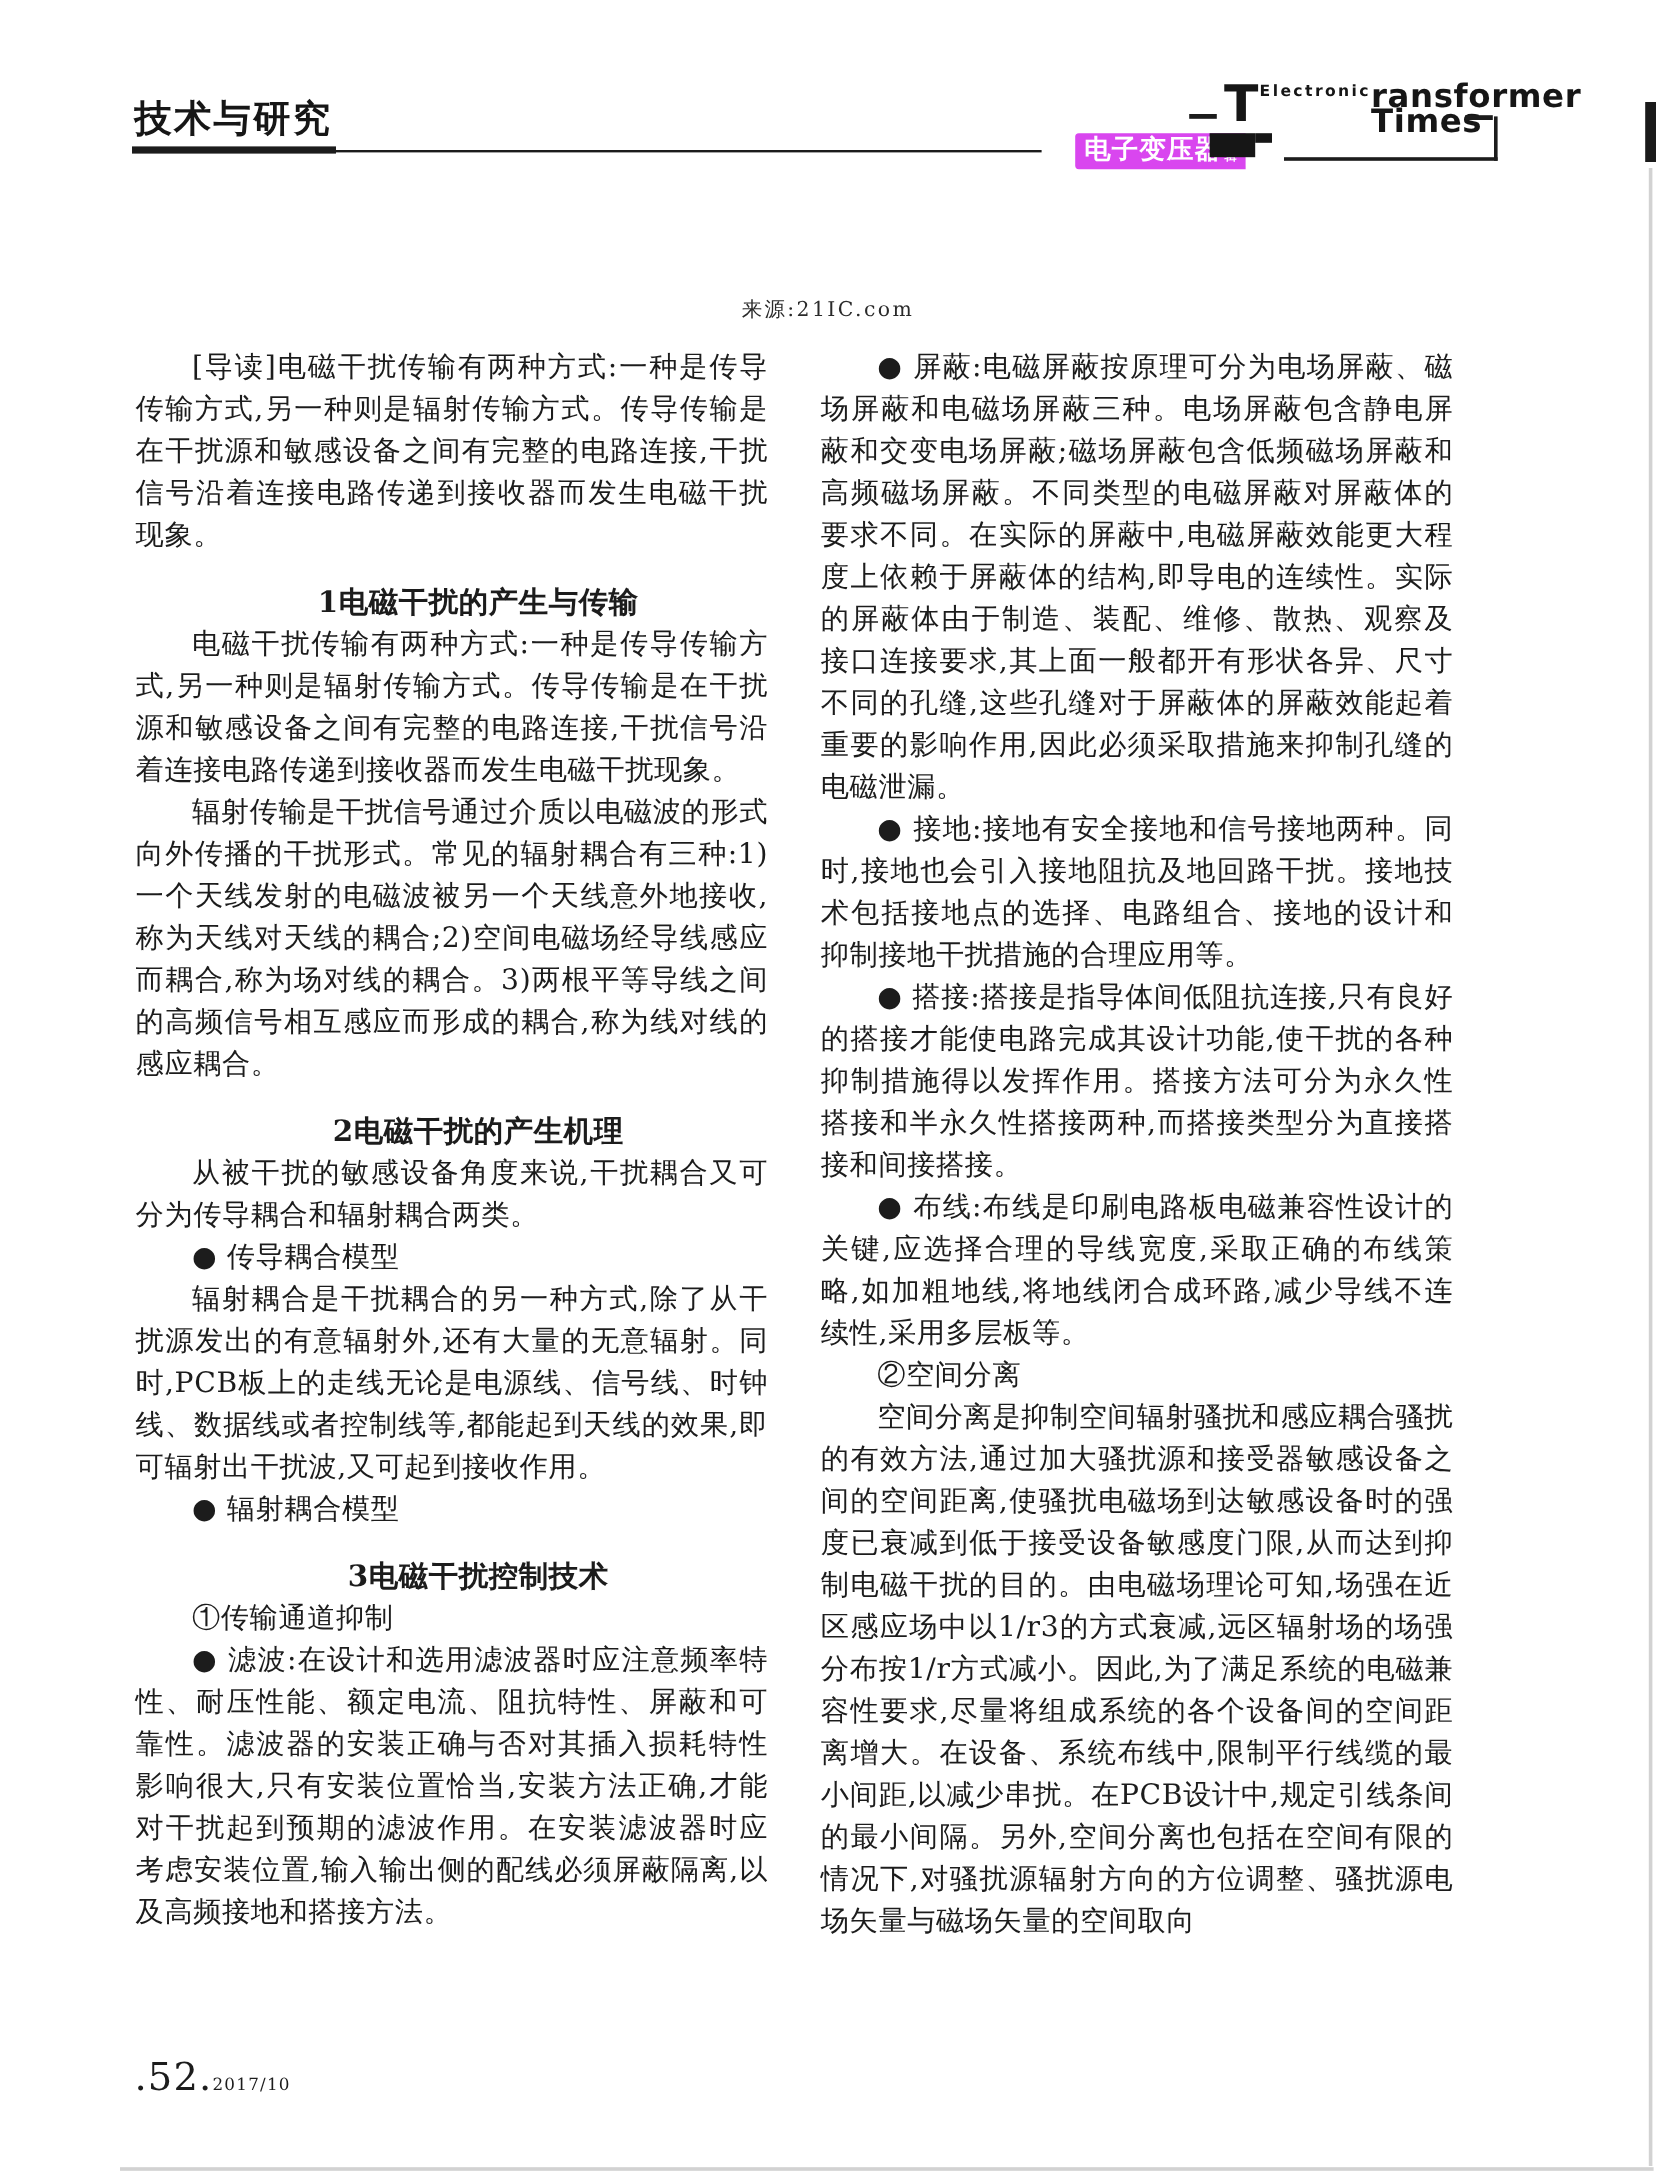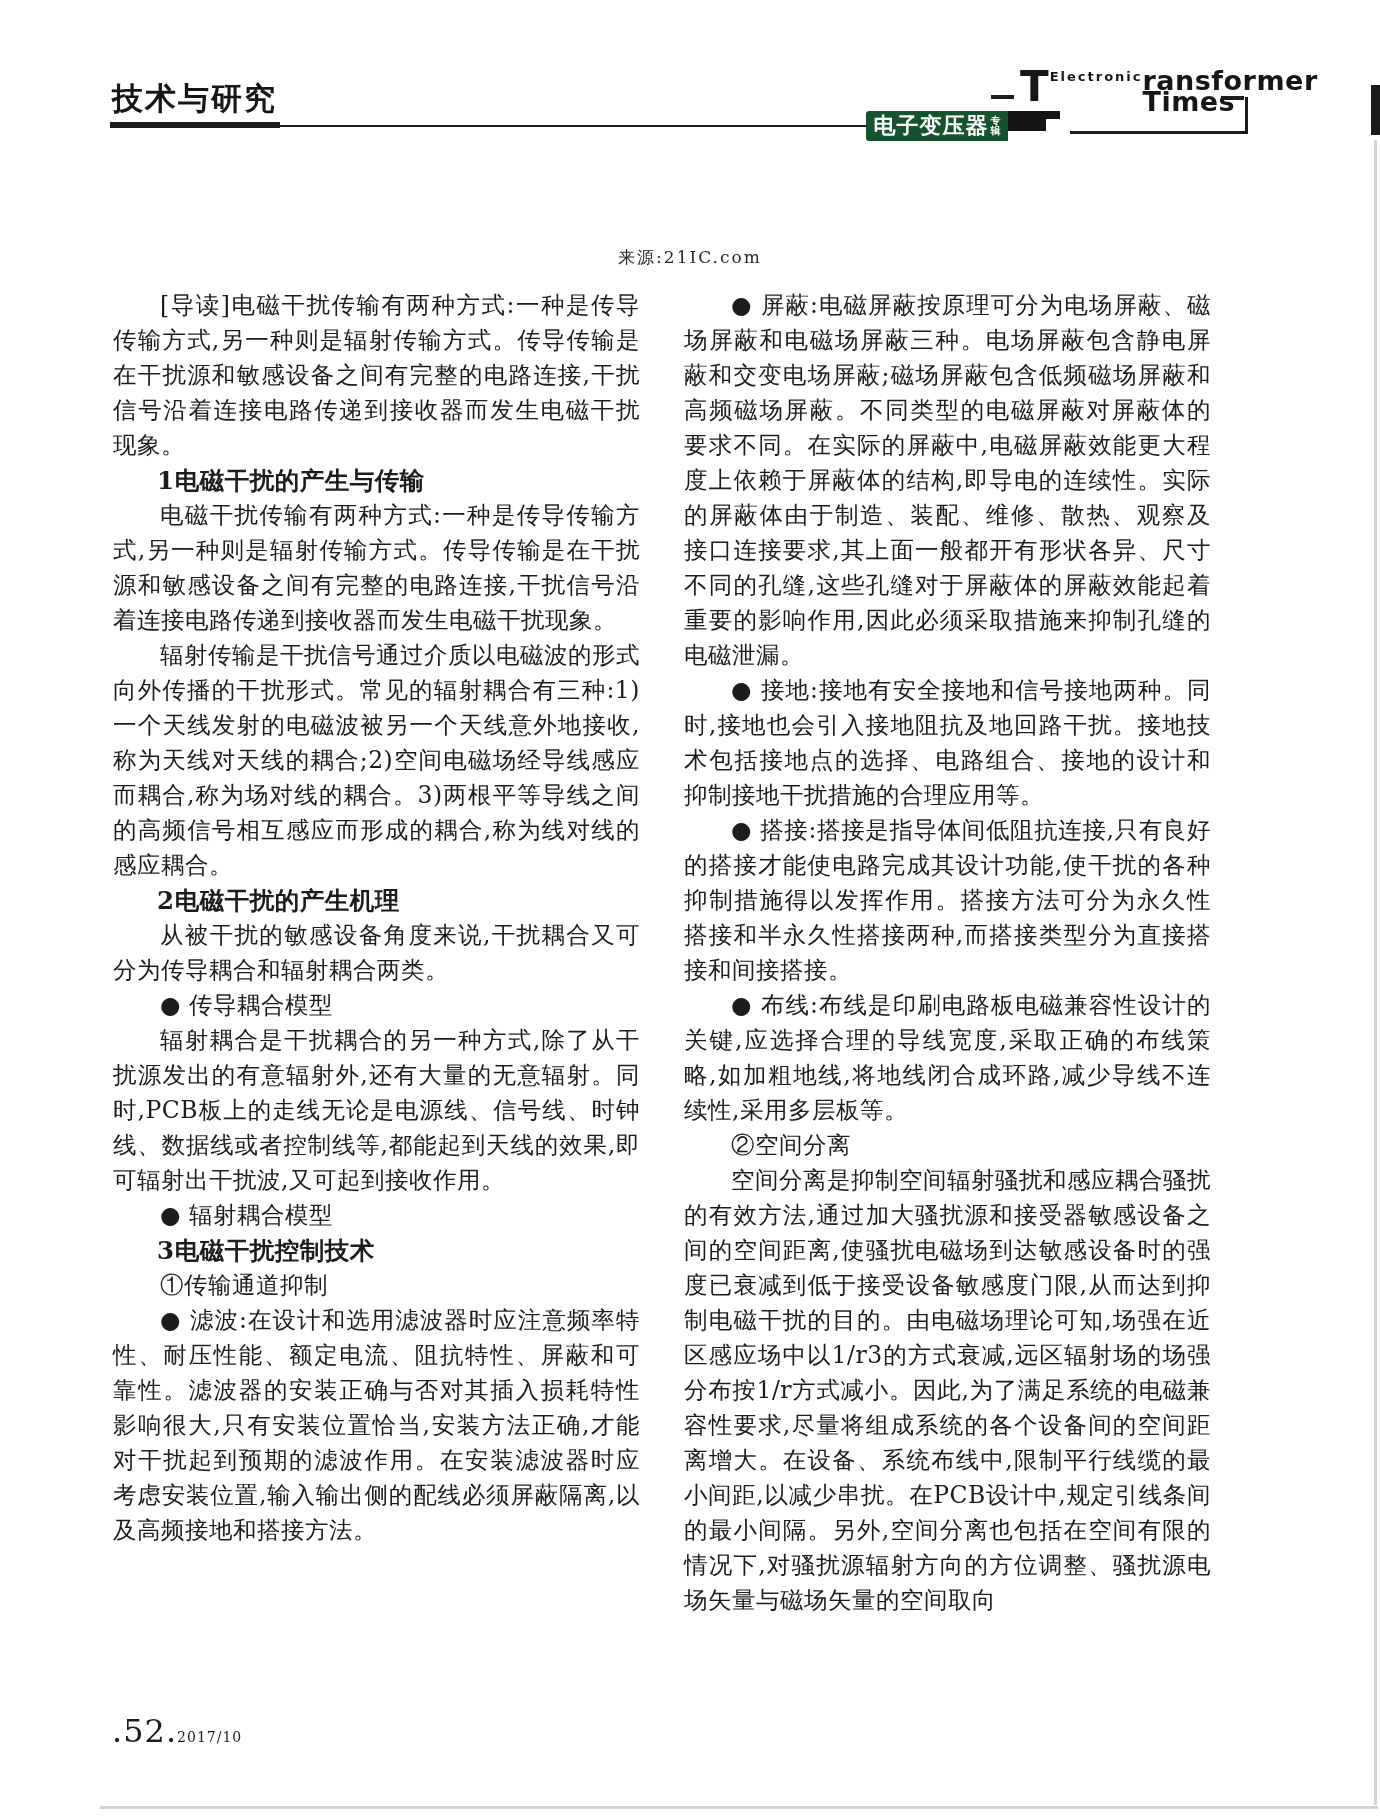--- a/index.html
+++ b/index.html
@@ -23,22 +23,22 @@
   }
   .rule { position: absolute; background: #1c1c1c; }
   .rule-thick  { left: 110px;  top: 122px; width: 170px; height: 6px; }
   .rule-thin   { left: 280px;  top: 125px; width: 588px; height: 2px; }
   .rule-right  { left: 1070px; top: 131px; width: 178px; height: 3px; }
   .rule-vert   { left: 1245px; top: 97px;  width: 3px;   height: 37px; }
   .dash-right  { left: 1221px; top: 96px;  width: 23px;  height: 4px; }
   .dash-left   { left: 991px;  top: 95px;  width: 23px;  height: 4px; }
 
   .badge {
-    position: absolute; left: 866px; top: 111px;
-    width: 142px; height: 30px; background: #14532d;
+    position: absolute; left: 896px; top: 111px;
+    width: 142px; height: 30px; background: #d946ef;
     display: flex; align-items: center; justify-content: center;
     border-radius: 3px 0 0 3px;
   }
   .badge-text {
     color: #ffffff; font-family: "DejaVu Sans", sans-serif;
     font-weight: 900; font-size: 22px; letter-spacing: 1px; line-height: 30px;
   }
   .badge-suffix {
     display: flex; flex-direction: column; margin-left: 2px;
     color: #ffffff; font-family: "DejaVu Sans", sans-serif;
@@ -87,21 +87,22 @@
     letter-spacing: 0.5px;
     color: #1c1c1c;
   }
   .blk.para   { text-indent: 2em; }
   .blk.bullet { text-indent: 2em; }
   .blk.sub    { text-indent: 2em; }
   .blk.heading {
     text-indent: 1.8em;
     font-weight: bold;
     font-size: 24.5px;
-    text-align: left;
+    text-align: center;
+    margin-top: 21px;
   }
 
   
   .footer {
     position: absolute; left: 112px; top: 1712px;
     color: #1c1c1c; display: flex; align-items: baseline;
   }
   .footer .pg    { font-size: 32px; letter-spacing: 1px; }
   .footer .issue { font-size: 14px; letter-spacing: 1px; text-align: right; }
 </style>

